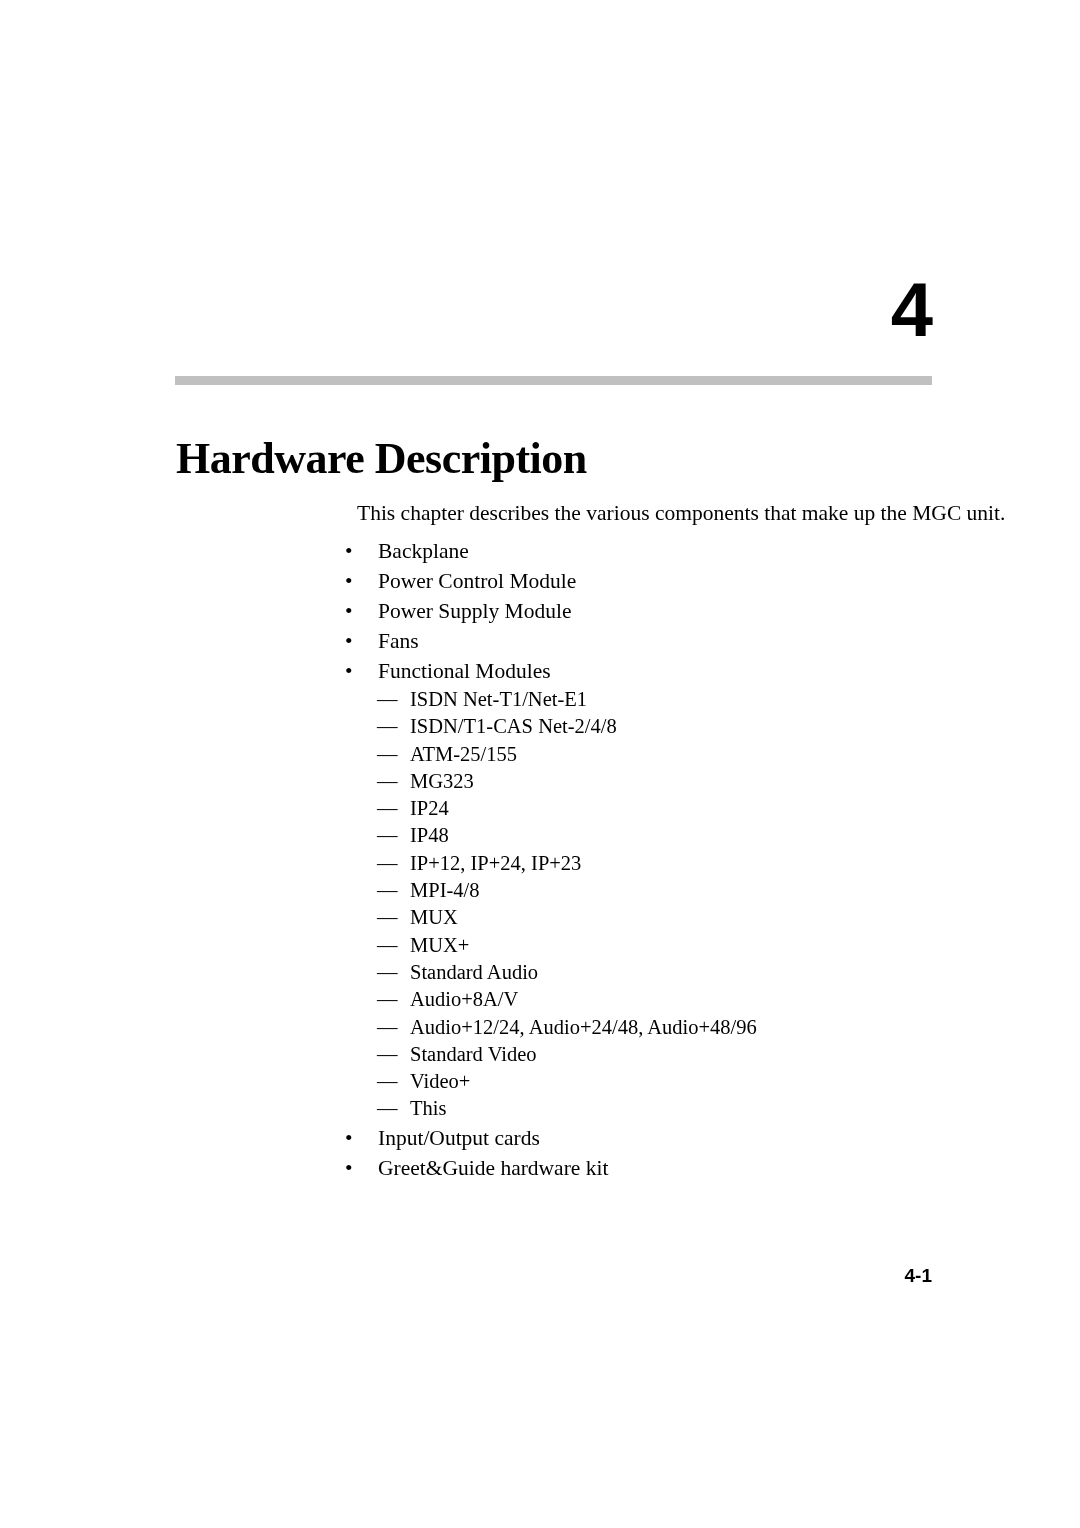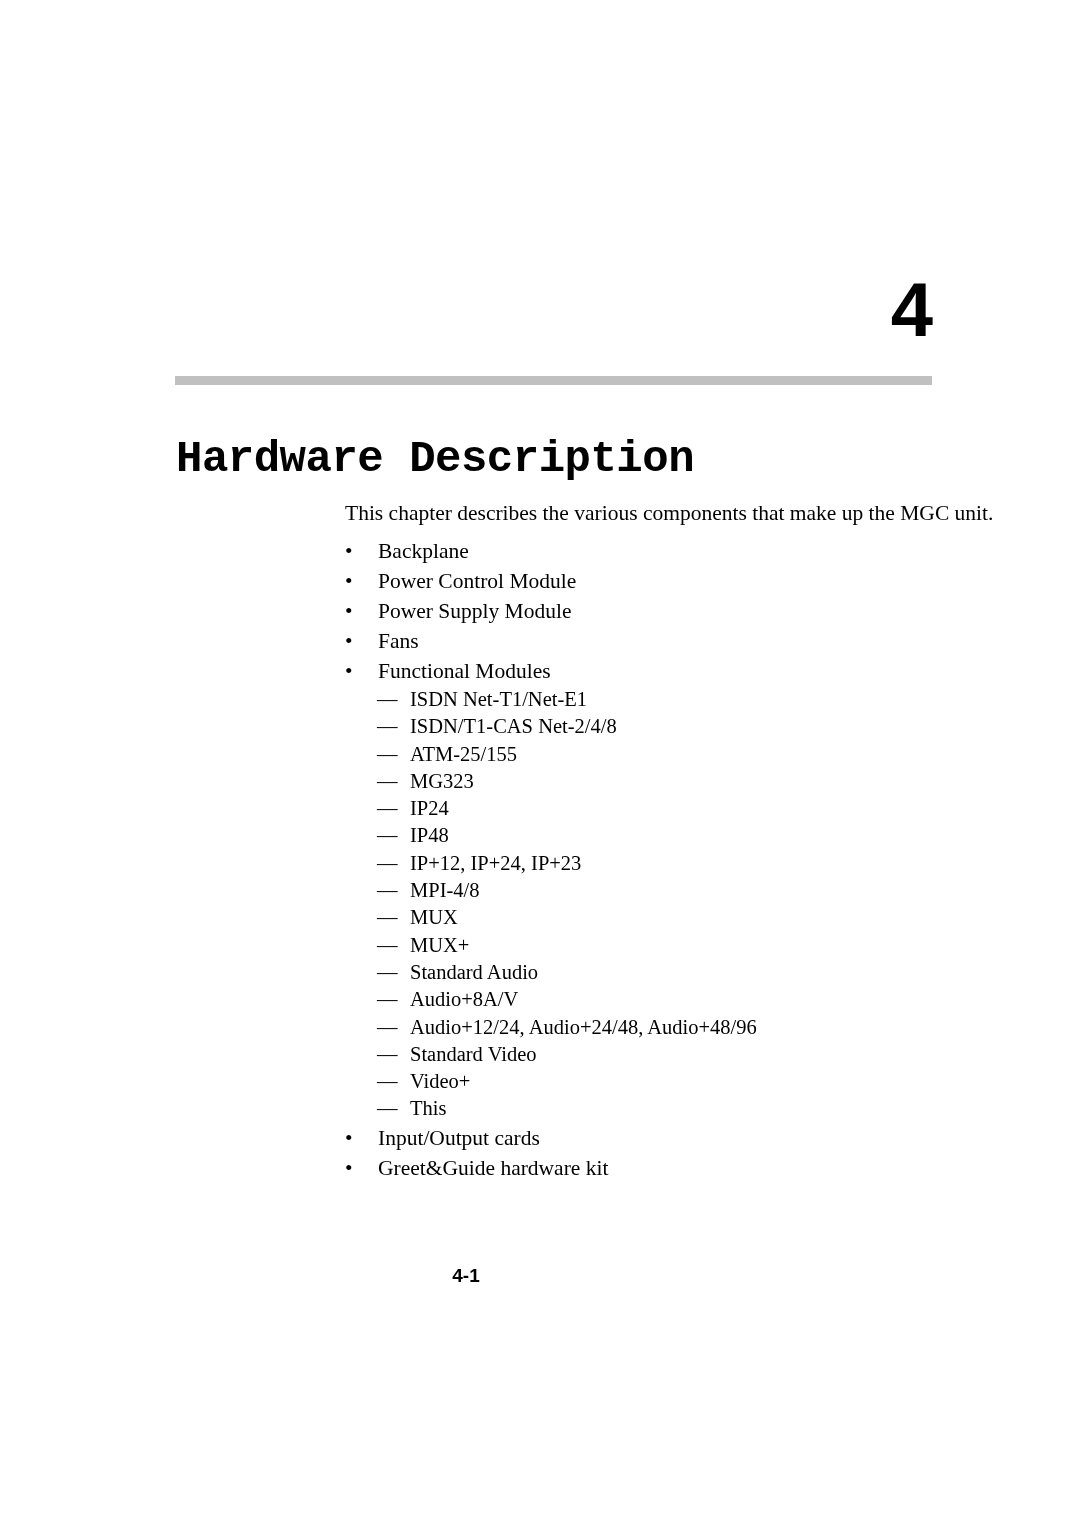--- a/index.html
+++ b/index.html
@@ -44,42 +44,42 @@
     top: 376px;
     width: 757px;
     height: 9px;
     background: #c0c0c0;
   }
 
   .chapter-title {
     position: absolute;
     left: 176px;
     top: 404px;
-    font-family: Liberation Mono, monospace;
+    font-family: Liberation Serif, serif;
     font-weight: bold;
     font-size: 44px;
     line-height: 52px;
     letter-spacing: -0.5px;
     color: #000000;
     white-space: nowrap;
   }
 
   
   .body-block {
     position: absolute;
     left: 345px;
     top: 498px;
     width: 620px;
   }
 
   .intro {
     font-size: 21.5px;
     line-height: 30px;
     width: 600px;
-    margin: 0 0 8px 0;
+    margin: 0 0 8px 12px;
     text-align: left;
   }
   .intro div { white-space: nowrap; }
 
   ul.list-1 {
     list-style: none;
     margin: 0;
     padding: 0;
   }
   ul.list-1 > li.bullet-item {
@@ -120,21 +120,21 @@
     font-size: 20.5px;
     line-height: 27.3px;
   }
 
   
   .page-footer {
     position: absolute;
     left: 0;
     top: 1264px;
     width: 932px;
-    text-align: center;
+    text-align: right;
     font-family: "Liberation Sans", "DejaVu Sans", sans-serif;
     font-weight: bold;
     font-size: 19px;
     line-height: 24px;
     color: #000000;
   }
 </style>
 </head>
 <body>
 

